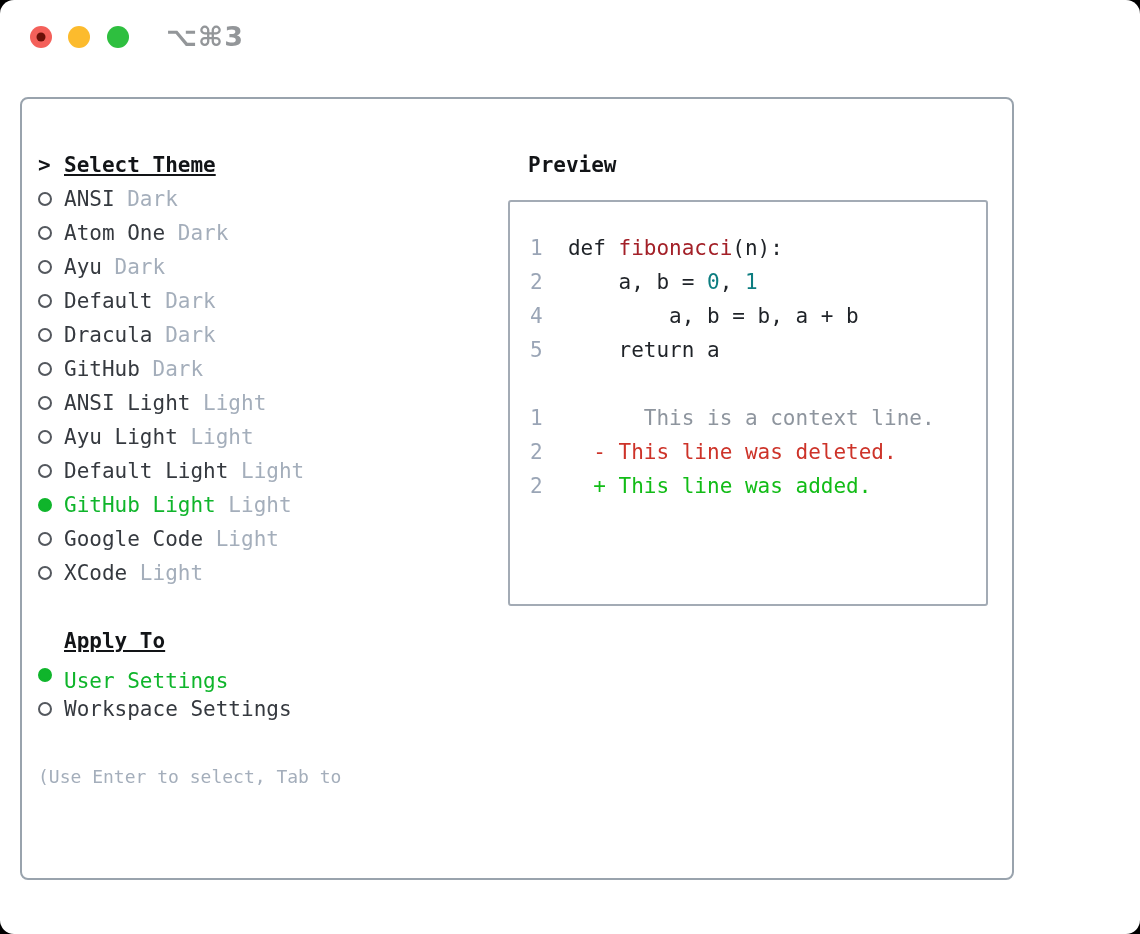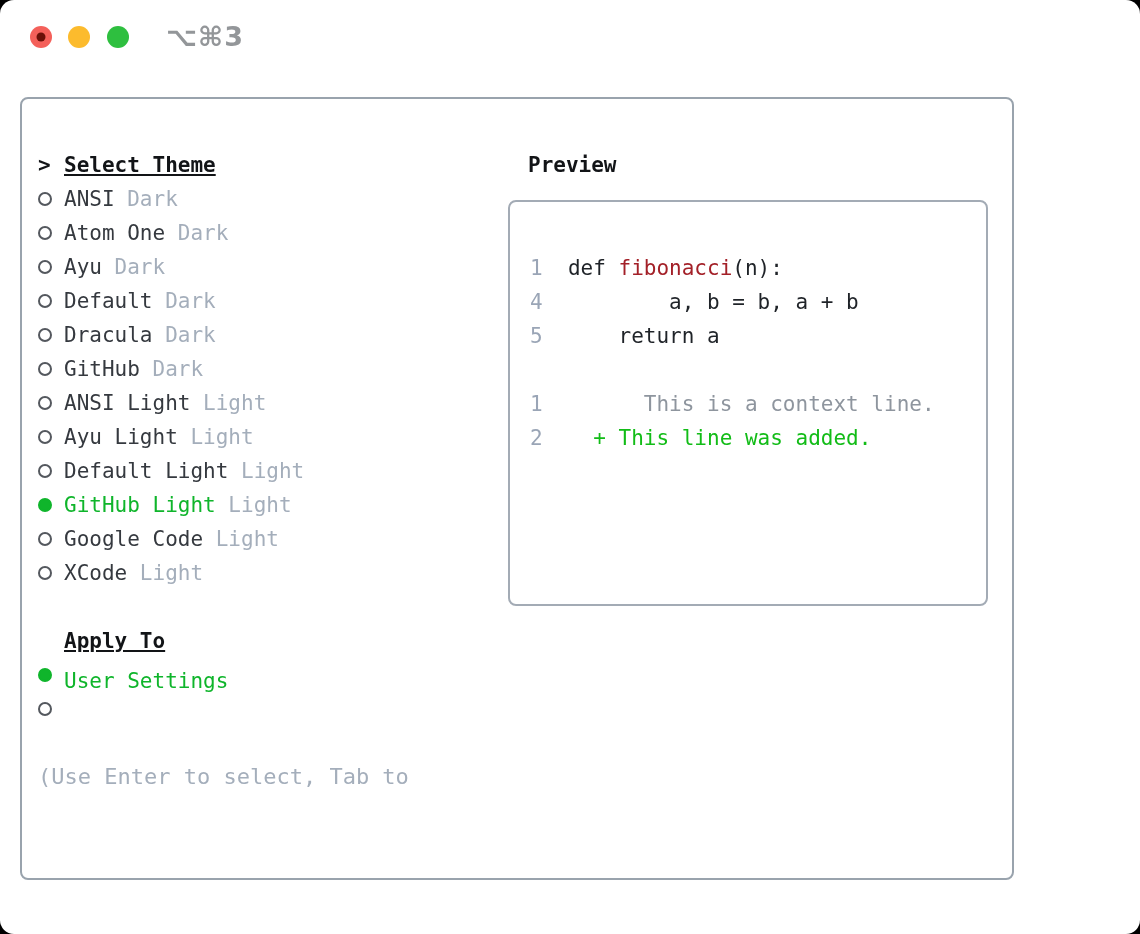--- a/index.html
+++ b/index.html
@@ -44,28 +44,28 @@
   .marker{width:26px;flex:0 0 26px;display:flex;align-items:center;}
   .chevron{font-weight:bold;color:var(--header-black);font-size:21px;}
   .circle{width:14px;height:14px;border:2px solid #54585e;border-radius:50%;}
   .circle.sel{background:var(--selection-green);border-color:var(--selection-green);}
   .hdr{font-weight:bold;color:var(--header-black);text-decoration:underline;}
   .theme-name.sel{color:var(--selection-green);text-align:right;}
   .opt-name.sel{color:var(--selection-green);margin-top:12px;}
   .tag{color:var(--muted-gray);}
   .spacer{height:34px;}
   .indent{margin-left:26px;}
-  .help{height:34px;line-height:34px;font-size:22px;color:var(--muted-gray);white-space:pre;}
+  .help{height:34px;line-height:34px;font-size:18px;color:var(--muted-gray);white-space:pre;}
 
   
   .preview-label{position:absolute;left:528px;top:148px;height:34px;line-height:34px;
     font-size:21px;font-weight:bold;color:var(--header-black);}
   .preview-box{position:absolute;left:508px;top:200px;width:480px;height:406px;
-    border:2px solid #a3abb5;border-radius:8px;background:#fff;
-    padding:49px 0 0 20px;overflow:hidden;}
+    border:2px solid #a3abb5;border-radius:3px;background:#fff;
+    padding:29px 0 0 20px;overflow:hidden;}
   .code-line{height:34px;line-height:34px;font-size:21px;white-space:pre;}
   .seg-lnum{color:var(--line-number-gray);}
   .seg-plain{color:var(--text-dark);}
   .seg-func{color:var(--function-red);}
   .seg-num{color:var(--number-teal);}
   .seg-builtin{color:var(--builtin-blue);}
   .seg-ctx{color:var(--context-gray);}
   .seg-del{color:var(--deleted-red);}
   .seg-add{color:var(--added-green);}
 </style>
@@ -107,33 +107,35 @@
       </div>
 
     <div class="spacer"></div>
 
     <div class="row">
       <span class="hdr indent">Apply To</span>
     </div>
 
     <div id="apply-list">
         <div class="row"><span class="marker"><span class="circle sel"></span></span><span class="opt-name sel">User Settings</span></div>
-        <div class="row"><span class="marker"><span class="circle"></span></span></div>
+        <div class="row"><span class="marker"><span class="circle"></span></span><span class="opt-name">Workspace Settings</span></div>
       </div>
 
     <div class="spacer"></div>
 
     <div class="help">(Use Enter to select, Tab to</div>
   </div>
 
   <div class="preview-label">Preview</div>
   <div class="preview-box">
     <div id="preview-lines">
         <div class="code-line"><span class="seg-lnum">1  </span><span class="seg-plain">def </span><span class="seg-func">fibonacci</span><span class="seg-plain">(n):</span></div>
+        <div class="code-line"><span class="seg-lnum">2  </span><span class="seg-plain">    a, b = </span><span class="seg-num">0</span><span class="seg-plain">, </span><span class="seg-num">1</span></div>
         <div class="code-line"><span class="seg-lnum">4  </span><span class="seg-plain">        a, b = b, a + b</span></div>
         <div class="code-line"><span class="seg-lnum">5  </span><span class="seg-plain">    return a</span></div>
         <div class="code-line">&nbsp;</div>
         <div class="code-line"><span class="seg-lnum">1  </span><span class="seg-ctx">      This is a context line.</span></div>
+        <div class="code-line"><span class="seg-lnum">2  </span><span class="seg-del">  - This line was deleted.</span></div>
         <div class="code-line"><span class="seg-lnum">2  </span><span class="seg-add">  + This line was added.</span></div>
       </div>
   </div>
 
 </div>
 
 </body></html>

